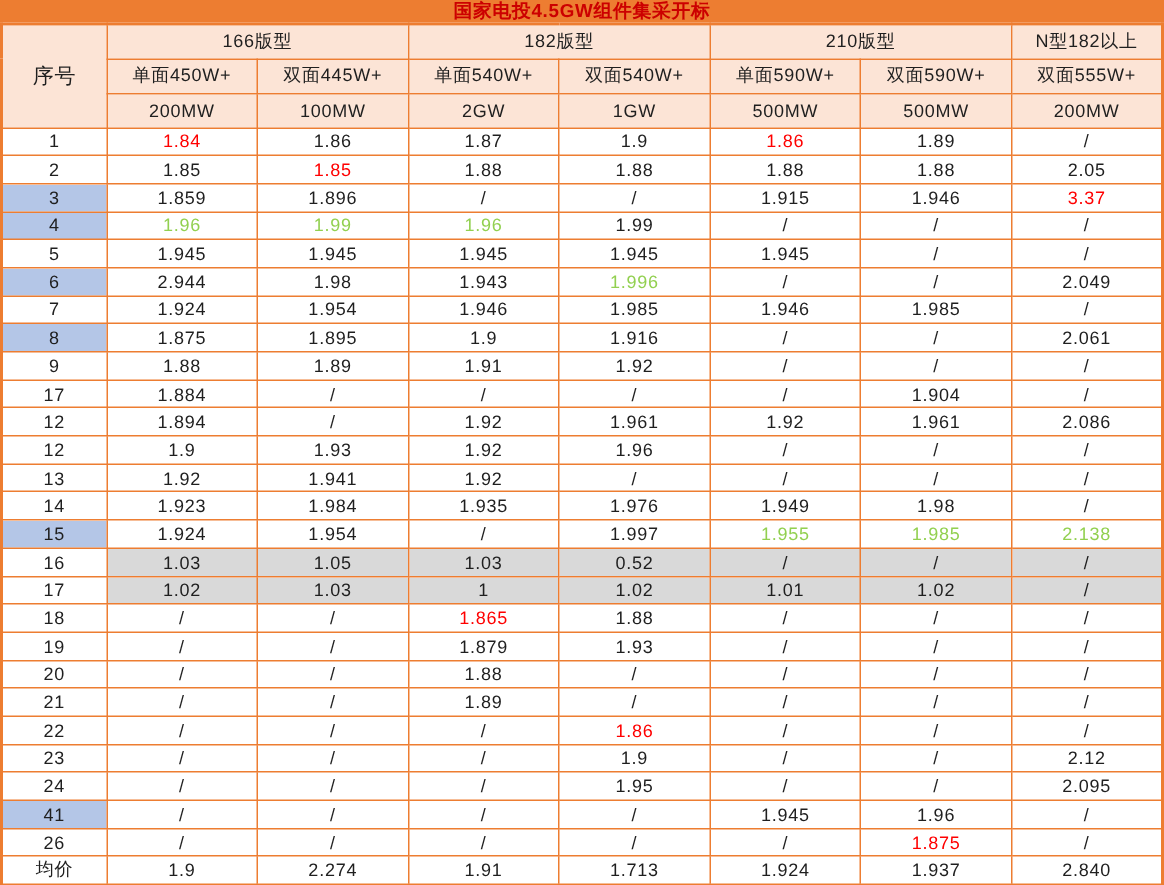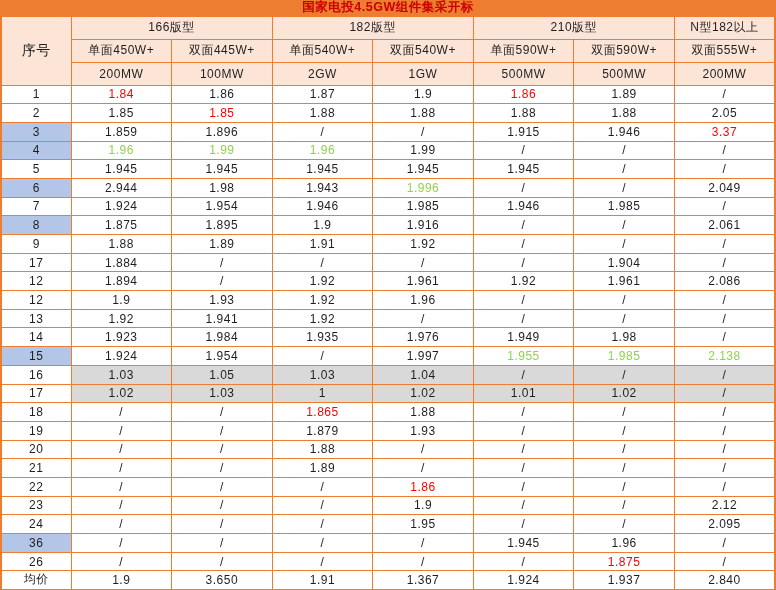--- a/index.html
+++ b/index.html
@@ -250,21 +250,21 @@
           <td>1.997</td>
           <td class="green">1.955</td>
           <td class="green">1.985</td>
           <td class="green">2.138</td>
         </tr>
         <tr>
           <td>16</td>
           <td class="gray">1.03</td>
           <td class="gray">1.05</td>
           <td class="gray">1.03</td>
-          <td class="gray">1.04</td>
+          <td class="gray">0.52</td>
           <td class="gray">/</td>
           <td class="gray">/</td>
           <td class="gray">/</td>
         </tr>
         <tr>
           <td>17</td>
           <td class="gray">1.02</td>
           <td class="gray">1.03</td>
           <td class="gray">1</td>
           <td class="gray">1.02</td>
@@ -336,21 +336,21 @@
           <td>24</td>
           <td>/</td>
           <td>/</td>
           <td>/</td>
           <td>1.95</td>
           <td>/</td>
           <td>/</td>
           <td>2.095</td>
         </tr>
         <tr>
-          <td class="sn-blue">36</td>
+          <td class="sn-blue">41</td>
           <td>/</td>
           <td>/</td>
           <td>/</td>
           <td>/</td>
           <td>1.945</td>
           <td>1.96</td>
           <td>/</td>
         </tr>
         <tr>
           <td>26</td>
@@ -358,22 +358,22 @@
           <td>/</td>
           <td>/</td>
           <td>/</td>
           <td>/</td>
           <td class="red">1.875</td>
           <td>/</td>
         </tr>
         <tr>
           <td>均价</td>
           <td>1.9</td>
-          <td>3.650</td>
+          <td>2.274</td>
           <td>1.91</td>
-          <td>1.367</td>
+          <td>1.713</td>
           <td>1.924</td>
           <td>1.937</td>
           <td>2.840</td>
         </tr>
       </tbody>
   </table>
 </div>
 
 </body></html>

